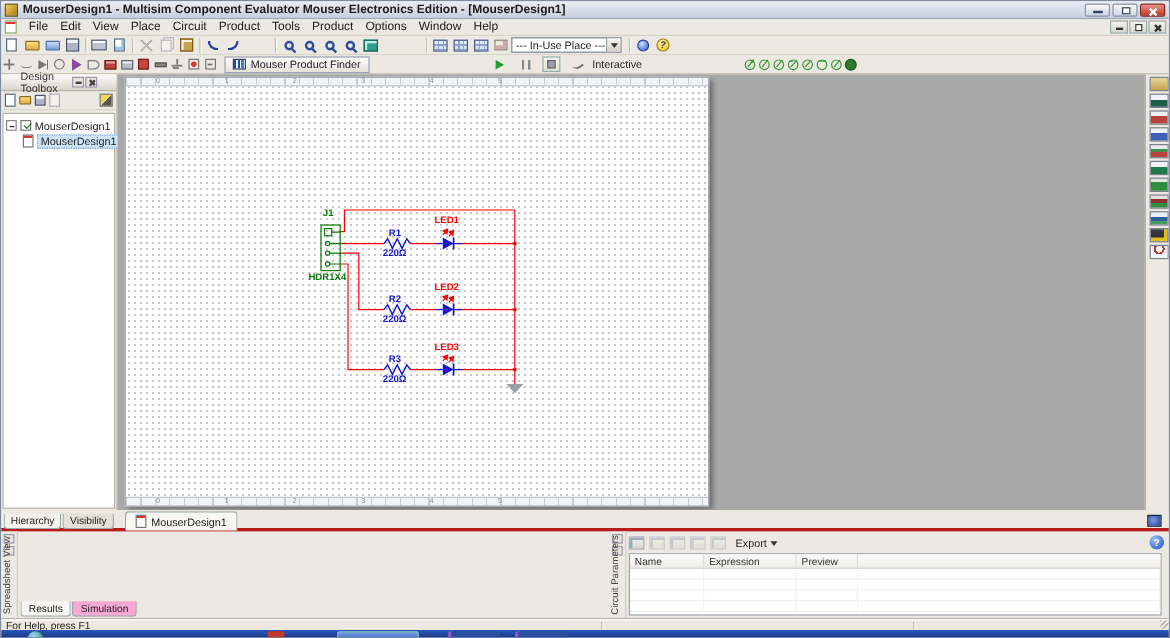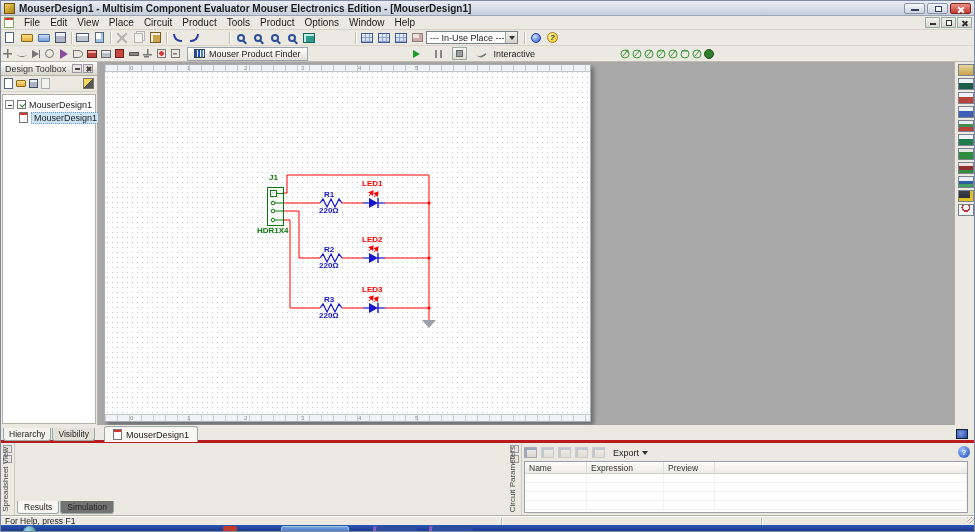--- a/index.html
+++ b/index.html
@@ -82,21 +82,21 @@
 .pause-ic{width:7px;height:8px;background:linear-gradient(90deg,#888 0 2px,transparent 2px 5px,#888 5px 7px)}
 .stop-ic{width:7px;height:7px;background:#9aa0a8;border:1px solid #666}
 .stopbox{width:15px;height:13px;border:1px solid #9aa;display:flex;align-items:center;justify-content:center;background:linear-gradient(#f7f7f5,#e0ddd4)}
 .inter-pen{width:9px;height:9px;border-bottom:2px solid #777;border-radius:0 0 0 6px;transform:rotate(-35deg)}
 .probes{display:flex;align-items:center;gap:2px;margin-left:84px}
 
 
 .main{position:absolute;left:0;top:61px;width:975px;height:363px}
 
 .dtb{position:absolute;left:0;top:0;width:97px;height:363px;background:#ece9e2;border-right:1px solid #b5b1a6}
-.dtb-head{height:14px;background:linear-gradient(#fdfdfc,#d8d5cc);border-bottom:1px solid #b5b1a6;display:flex;align-items:center;padding:0 4px;font-size:9px;color:#333}
+.dtb-head{height:14px;background:linear-gradient(#fdfdfc,#d8d5cc);border-bottom:1px solid #b5b1a6;display:flex;align-items:center;padding:0 16px;font-size:9px;color:#333}
 .dtb-head .hbtns{margin-left:auto;display:flex;gap:1px}
 .hb{width:10px;height:9px;border:1px solid #99a;background:#e8e5de;position:relative}
 .hb.dn::after{content:"";position:absolute;left:2px;top:3px;width:5px;height:2px;background:#444}
 .hb.cx::before,.hb.cx::after{content:"";position:absolute;left:4px;top:1px;width:1.5px;height:6px;background:#444}
 .hb.cx::before{transform:rotate(45deg)}.hb.cx::after{transform:rotate(-45deg)}
 .dtb-tools{height:16px;display:flex;align-items:center;gap:3px;padding:0 3px;border-bottom:1px solid #d9d5cb}
 .dtb-tools .sp{flex:1}
 .ic-opts{width:11px;height:11px;background:linear-gradient(135deg,#f5d85a 50%,#555 50%);border:1px solid #776}
 .dtb-tree{position:absolute;left:0;top:31px;right:0;bottom:0;background:#fff;border:1px solid #b5b1a6;margin:1px;padding:3px 2px;font-size:9px}
 .trow{display:flex;align-items:center;gap:3px;height:13px;white-space:nowrap}
@@ -134,21 +134,21 @@
 
 
 .bottom{position:absolute;left:0;top:442px;width:975px;height:73px;background:#ece9e2}
 .vstrip{position:absolute;top:0;width:14px;height:100%;background:#ece9e2;border-right:1px solid #d0ccc2}
 .vlabel{position:absolute;left:0;bottom:2px;width:14px;writing-mode:vertical-rl;transform:rotate(180deg);font-size:8px;color:#444;text-align:left;padding-top:2px;white-space:nowrap}
 .stripbtn{position:absolute;left:2px;width:9px;height:8px;border:1px solid #99a;background:#e8e5de}
 .results-box{position:absolute;left:16px;top:3px;width:485px;height:52px;background:#fff;border:1px solid #9aa0aa;font-size:9px;color:#222;padding:4px 0 0 12px}
 .rline{height:10px;white-space:nowrap}
 .rline.sp{height:9px}
 .btabs{position:absolute;left:16px;top:58px;display:flex;font-size:8.5px}
-.btab{padding:1px 6px;border:1px solid #9aa;border-top:none;background:#737373;border-radius:0 0 3px 3px;margin-right:1px}
+.btab{padding:1px 6px;border:1px solid #9aa;border-top:none;background:#f9a8d4;border-radius:0 0 3px 3px;margin-right:1px}
 .btab.act{background:#f8f7f4}
 .rpanel{position:absolute;left:507px;top:0;width:468px;height:73px}
 .rtools{position:absolute;left:16px;top:2px;right:4px;height:15px;display:flex;align-items:center;gap:4px}
 .pt{width:13px;height:11px;border:1px solid #aab;background:linear-gradient(#f2f2f0,#d8d5cc);box-shadow:inset 2px 2px 0 #9ab}
 .pt.dim2{opacity:.5}
 .export-btn{display:flex;align-items:center;gap:3px;padding:1px 4px;font-size:9px}
 .helpblue{position:absolute;right:2px;top:1px;width:12px;height:12px;border-radius:50%;background:radial-gradient(circle at 35% 30%,#9cc0ff,#1c49c0);color:#fff;font-size:8px;font-weight:bold;display:flex;align-items:center;justify-content:center}
 .ptable{position:absolute;left:16px;top:18px;width:444px;height:52px;background:#fff;border:1px solid #9aa0aa}
 .phead{display:flex;height:12px;background:linear-gradient(#fcfcfb,#ecebe7);border-bottom:1px solid #d0d0cc;font-size:8.5px;color:#333}
 .pcol{padding:1px 4px;border-right:1px solid #ddd;white-space:nowrap}

